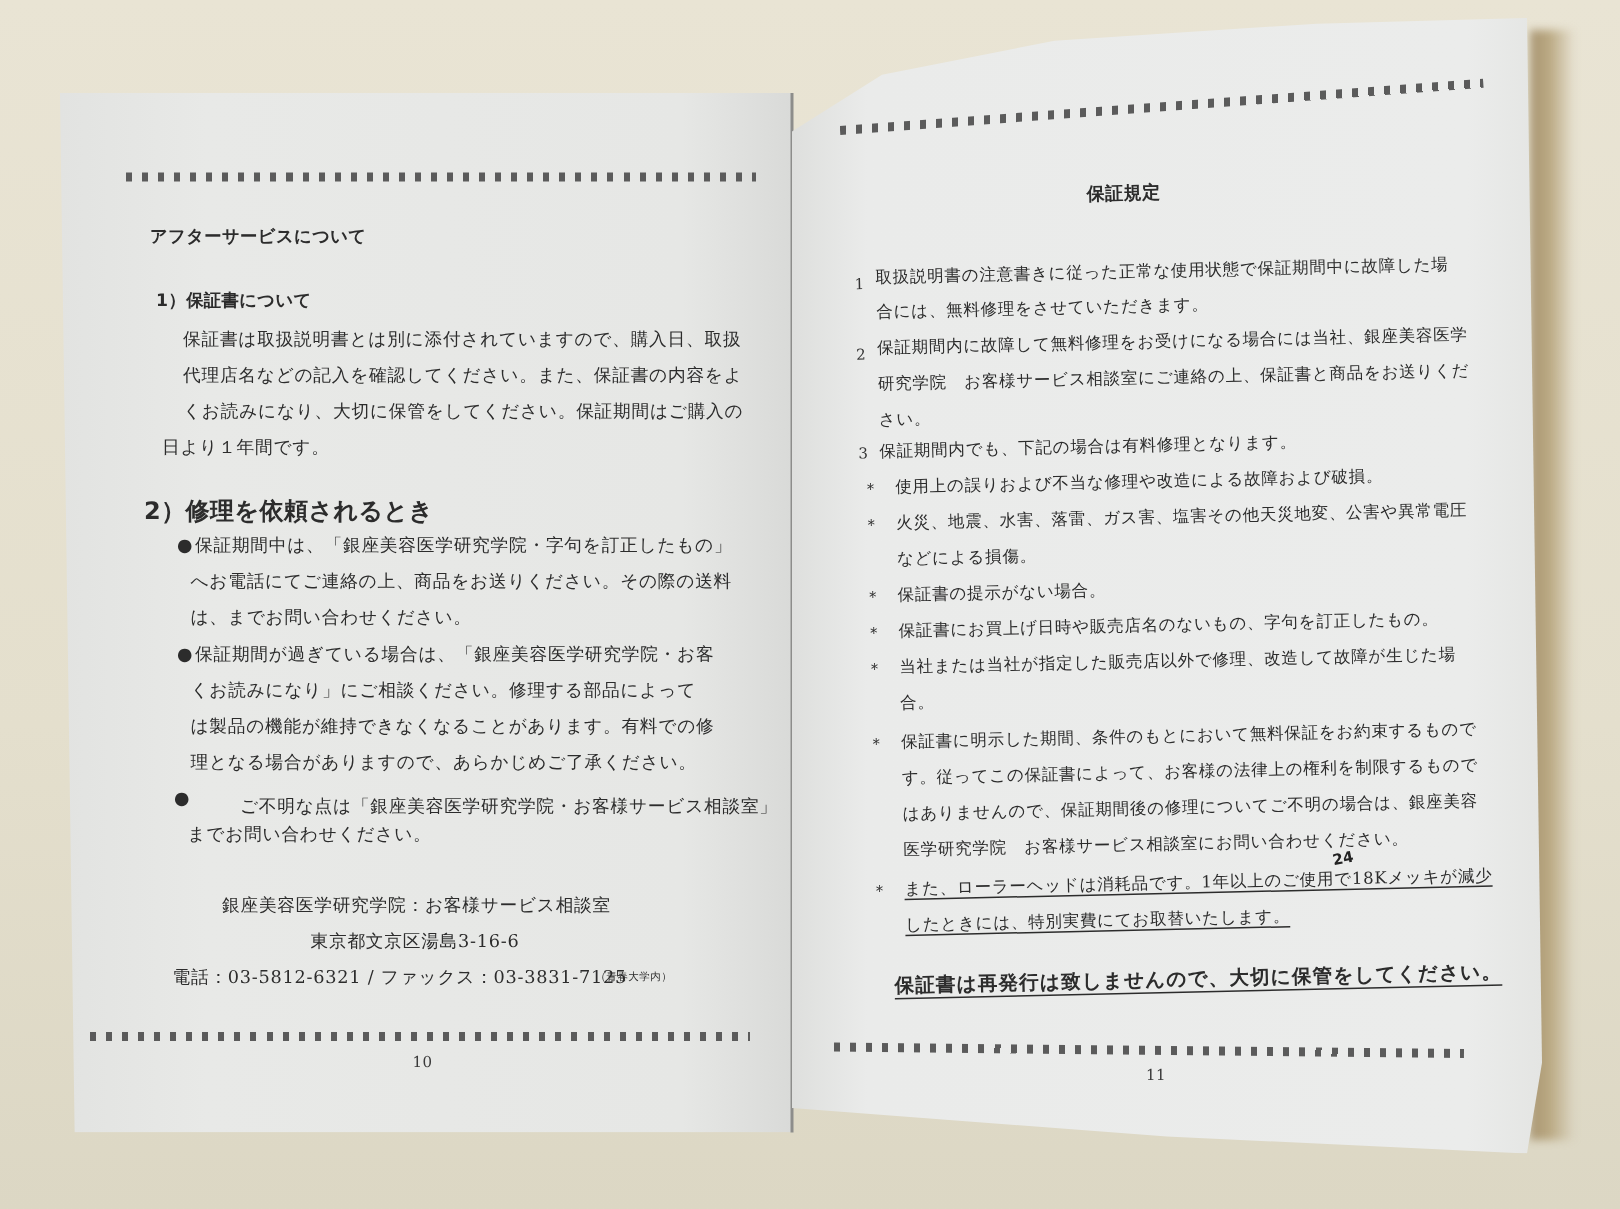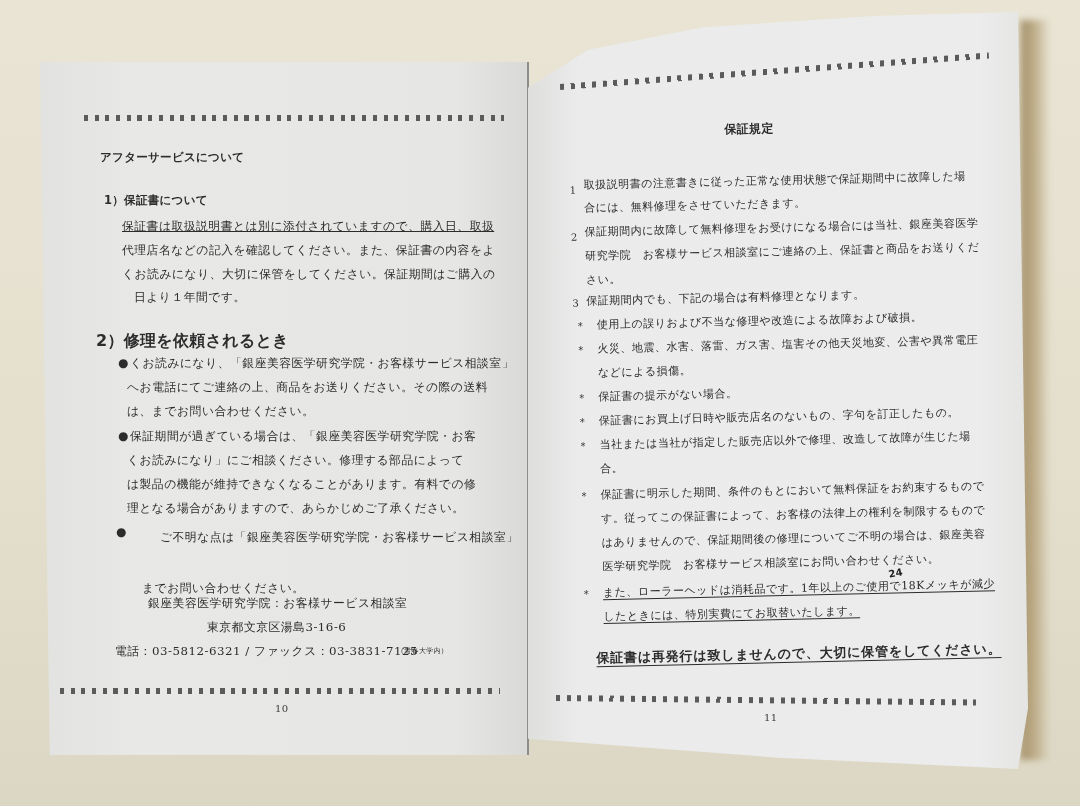--- a/index.html
+++ b/index.html
@@ -59,41 +59,41 @@
 <div id="right-shadow"></div>
 
 <div id="left-page" class="page"></div>
 <div id="spine"></div>
 
 <div class="dots" style="left:84px; top:115px; width:420px;"></div>
 
 <div class="text bold" style="left:100px; top:152px; font-size:11.5px;">アフターサービスについて</div>
 
 <div class="text bold" style="left:104px; top:195px; font-size:11.5px;">1）保証書について</div>
-<div class="text lp-line" style="left:122px; top:221px;text-decoration:underline;">保証書は取扱説明書とは別に添付されていますので、購入日、取扱</div>
+<div class="text lp-line" style="left:122px; top:221px;">保証書は取扱説明書とは別に添付されていますので、購入日、取扱</div>
 <div class="text lp-line" style="left:122px; top:245px;">代理店名などの記入を確認してください。また、保証書の内容をよ</div>
 <div class="text lp-line" style="left:122px; top:269px;">くお読みになり、大切に保管をしてください。保証期間はご購入の</div>
-<div class="text lp-line" style="left:134px; top:293px;font-family:Liberation Mono, monospace;">日より１年間です。</div>
+<div class="text lp-line" style="left:108px; top:293px;">日より１年間です。</div>
 
 <div class="text bold" style="left:96px; top:333px; font-size:16px;">2）修理を依頼されるとき</div>
 
 <div class="text lp-line" style="left:118px; top:358px;">●</div>
-<div class="text lp-line" style="left:130px; top:358px;">くお読みになり、「銀座美容医学研究学院・お客様サービス相談室」</div>
+<div class="text lp-line" style="left:130px; top:358px;">保証期間中は、「銀座美容医学研究学院・字句を訂正したもの」</div>
 <div class="text lp-line" style="left:127px; top:382px;">へお電話にてご連絡の上、商品をお送りください。その際の送料</div>
 <div class="text lp-line" style="left:127px; top:406px;">は、までお問い合わせください。</div>
 
 <div class="text lp-line" style="left:118px; top:431px;">●</div>
 <div class="text lp-line" style="left:130px; top:431px;">保証期間が過ぎている場合は、「銀座美容医学研究学院・お客</div>
 <div class="text lp-line" style="left:127px; top:455px;">くお読みになり」にご相談ください。修理する部品によって</div>
 <div class="text lp-line" style="left:127px; top:479px;">は製品の機能が維持できなくなることがあります。有料での修</div>
 <div class="text lp-line" style="left:127px; top:503px;">理となる場合がありますので、あらかじめご了承ください。</div>
 
 <div class="text lp-line" style="left:116px; top:527px;">●</div>
 <div class="text lp-line" style="left:128px; top:532px;margin-left:32px;">ご不明な点は「銀座美容医学研究学院・お客様サービス相談室」</div>
-<div class="text lp-line" style="left:142px; top:551px;margin-top:32px;">までお問い合わせください。</div>
+<div class="text lp-line" style="left:125px; top:551px;">までお問い合わせください。</div>
 
 <div class="text lp-line" style="left:148px; top:598px;">銀座美容医学研究学院：お客様サービス相談室</div>
 <div class="text lp-line" style="left:207px; top:622px;">東京都文京区湯島3-16-6</div>
 <div class="text lp-line" style="left:115px; top:646px;">電話：03-5812-6321 / ファックス：03-3831-7125</div>
 <div class="text" style="left:397px; top:648px; font-size:7px;">（青春大学内）</div>
 
 <div class="dots" style="left:60px; top:688px; width:440px;"></div>
 <div class="text pg-num" style="left:275px; top:704px;">10</div>
 
 <div id="right-page" class="page"></div>

